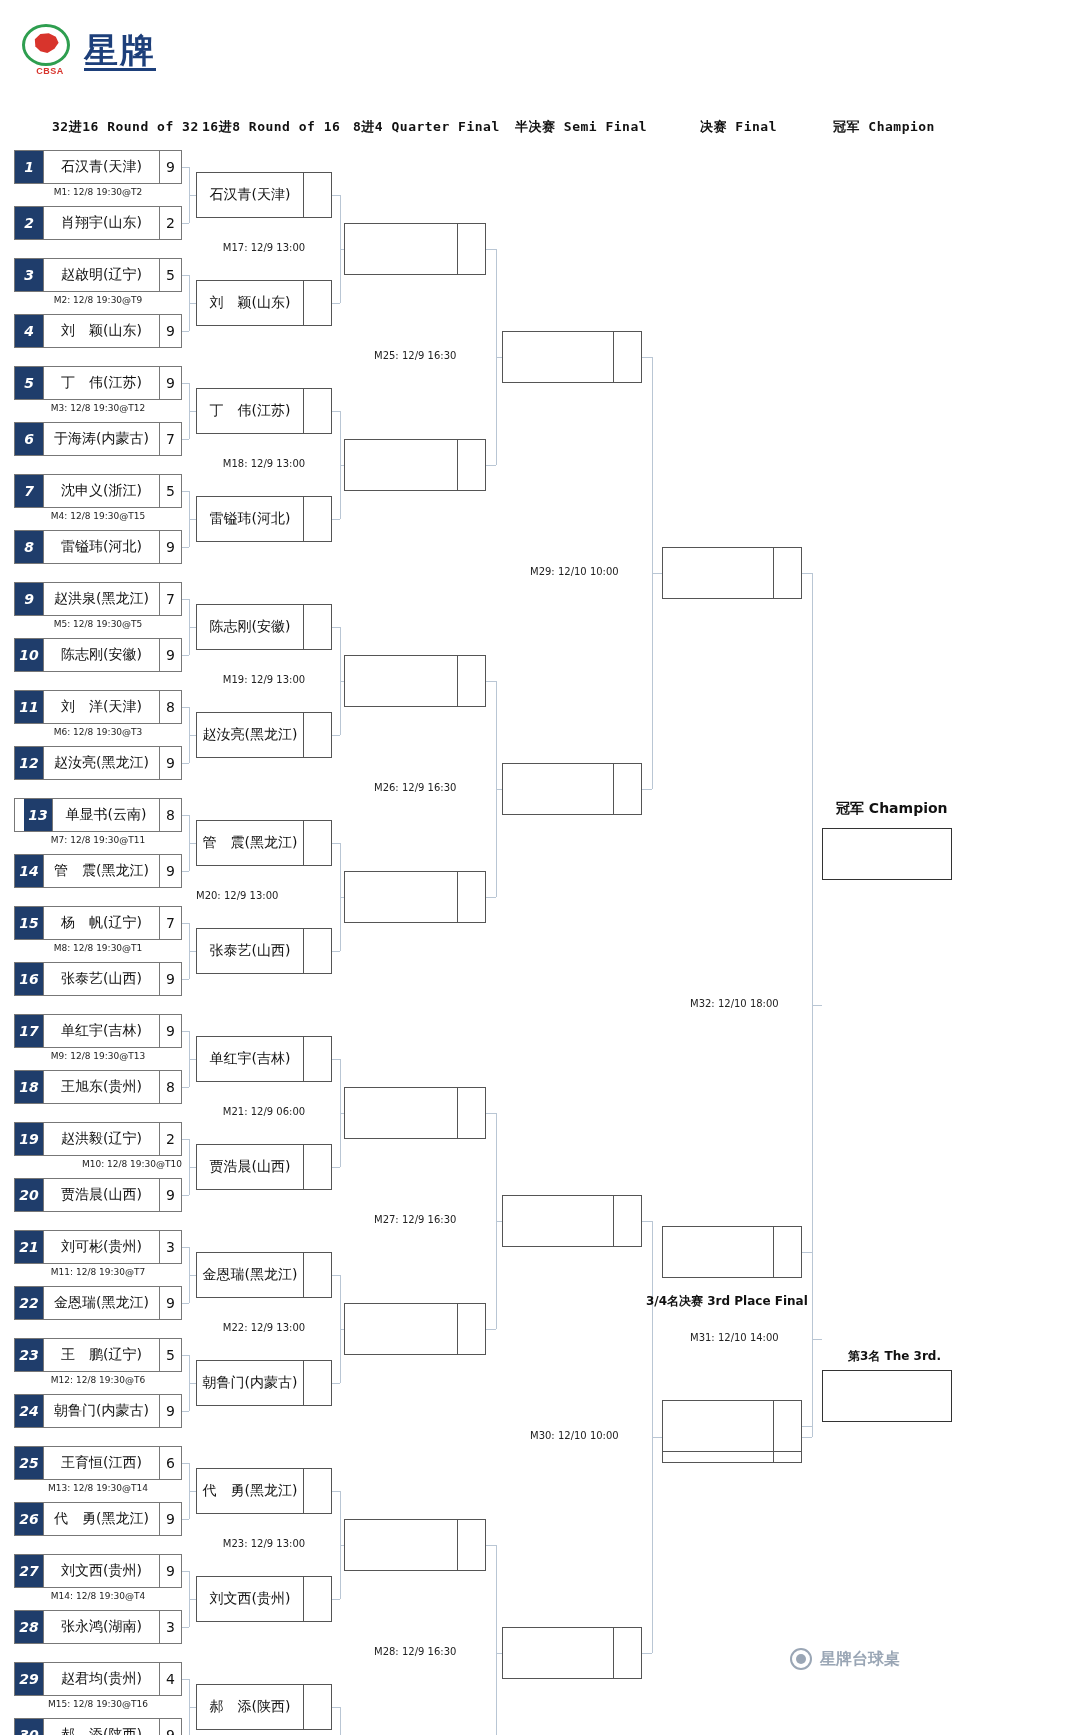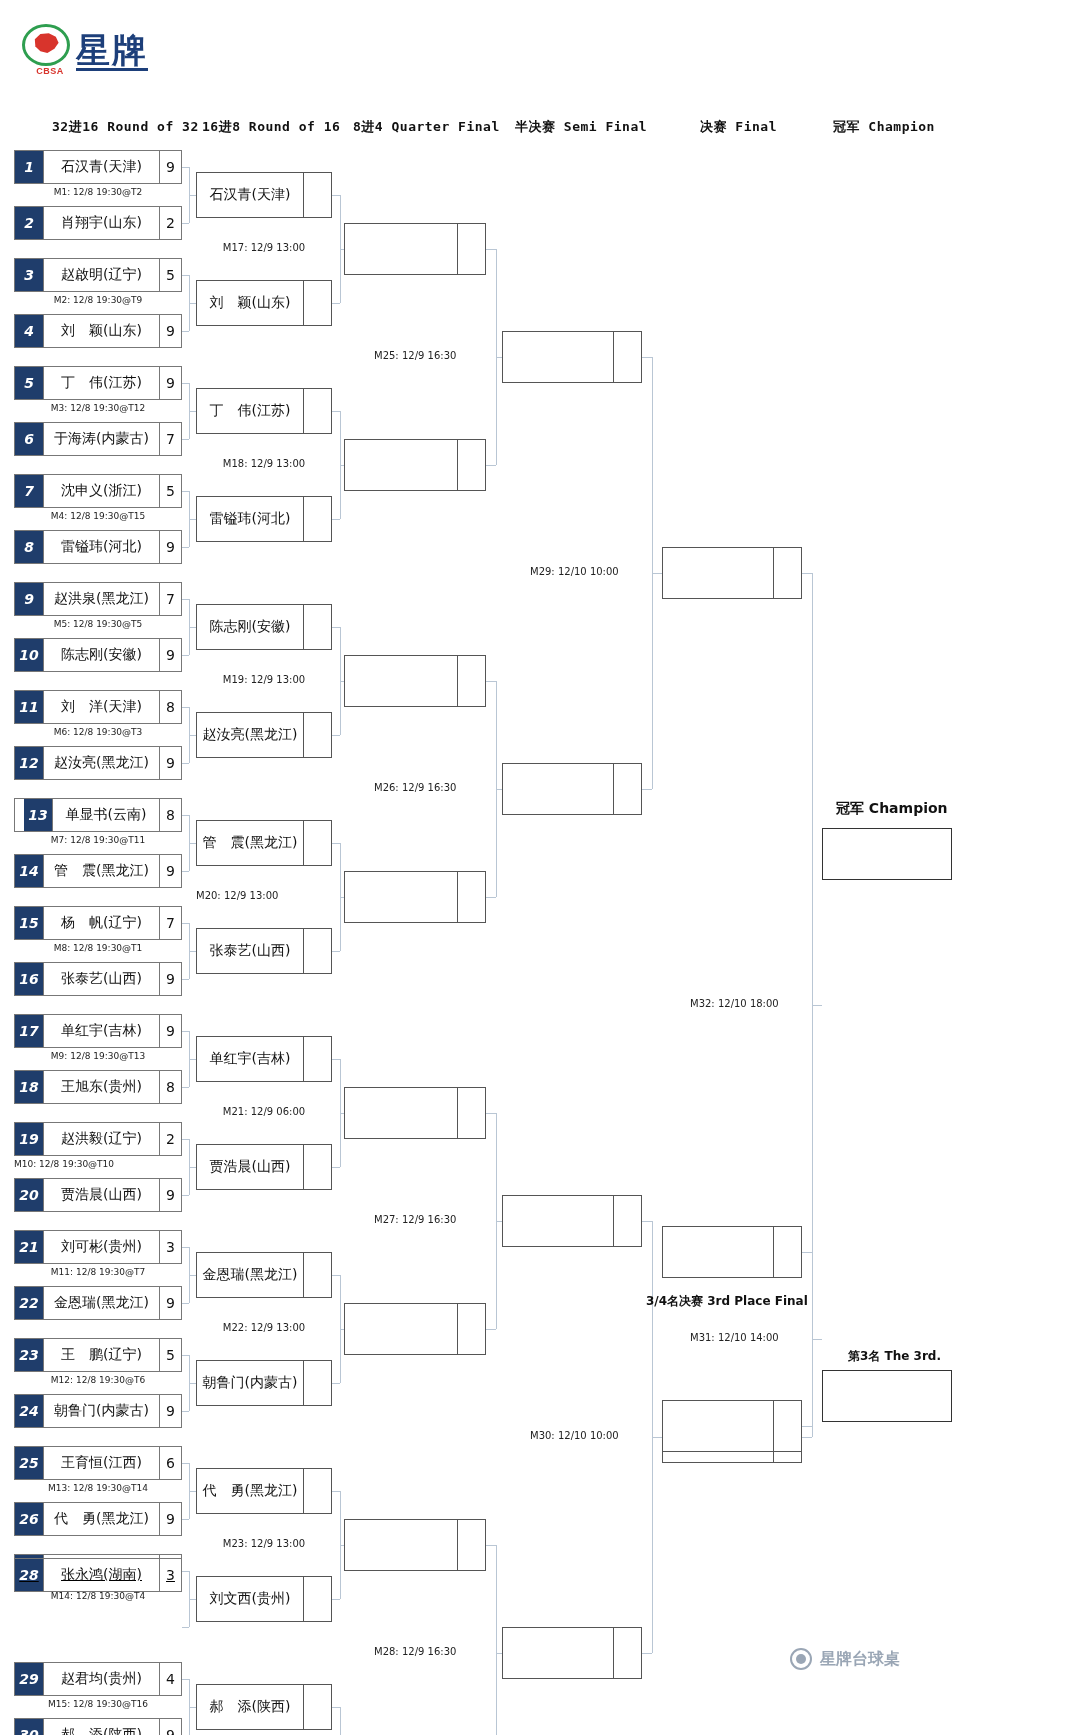--- a/index.html
+++ b/index.html
@@ -11,21 +11,21 @@
   #page {
     position: relative;
     width: 1080px;
     height: 1735px;
     background: #ffffff;
     overflow: hidden;
   }
 
   
   #header { position: absolute; left: 0; top: 0; width: 1080px; height: 100px; }
-  #logo-block { position: absolute; left: 20px; top: 24px; display: flex; align-items: center; gap: 0; }
+  #logo-block { position: absolute; left: 20px; top: 24px; display: flex; align-items: center; gap: 8px; }
   .cbsa-logo { width: 56px; height: 56px; position: relative; }
   .cbsa-ring {
     position: absolute; left: 2px; top: 0; width: 48px; height: 42px;
     border: 3px solid #2e9e4f; border-radius: 50%;
   }
   .cbsa-map {
     position: absolute; left: 12px; top: 8px; width: 28px; height: 24px;
     background: #d8342c;
     clip-path: polygon(10% 30%, 30% 8%, 60% 5%, 85% 20%, 95% 45%, 80% 70%, 55% 88%, 30% 80%, 12% 60%);
   }
@@ -288,21 +288,21 @@
       <div class="r32-row" style="top: 1502px;">
         <div class="r32-seed">26</div>
         <div class="r32-name">代　勇(黑龙江)</div>
         <div class="r32-score">9</div>
       </div>
       <div class="r32-row" style="top: 1554px;">
         <div class="r32-seed">27</div>
         <div class="r32-name">刘文西(贵州)</div>
         <div class="r32-score">9</div>
       </div>
-      <div class="r32-row" style="top: 1558px; text-decoration: underline;">
+      <div class="r32-row" style="top: 1610px;">
         <div class="r32-seed">28</div>
         <div class="r32-name">张永鸿(湖南)</div>
         <div class="r32-score">3</div>
       </div>
       <div class="r32-row" style="top: 1662px;">
         <div class="r32-seed">29</div>
         <div class="r32-name">赵君均(贵州)</div>
         <div class="r32-score">4</div>
       </div>
       <div class="r32-row" style="top: 1718px;">
@@ -312,21 +312,21 @@
       </div>
       <div class="mlabel small" style="left: 14px; top: 187px; width: 168px; text-align: center;">M1: 12/8 19:30@T2</div>
       <div class="mlabel small" style="left: 14px; top: 295px; width: 168px; text-align: center;">M2: 12/8 19:30@T9</div>
       <div class="mlabel small" style="left: 14px; top: 403px; width: 168px; text-align: center;">M3: 12/8 19:30@T12</div>
       <div class="mlabel small" style="left: 14px; top: 511px; width: 168px; text-align: center;">M4: 12/8 19:30@T15</div>
       <div class="mlabel small" style="left: 14px; top: 619px; width: 168px; text-align: center;">M5: 12/8 19:30@T5</div>
       <div class="mlabel small" style="left: 14px; top: 727px; width: 168px; text-align: center;">M6: 12/8 19:30@T3</div>
       <div class="mlabel small" style="left: 14px; top: 835px; width: 168px; text-align: center;">M7: 12/8 19:30@T11</div>
       <div class="mlabel small" style="left: 14px; top: 943px; width: 168px; text-align: center;">M8: 12/8 19:30@T1</div>
       <div class="mlabel small" style="left: 14px; top: 1051px; width: 168px; text-align: center;">M9: 12/8 19:30@T13</div>
-      <div class="mlabel small" style="left: 14px; top: 1159px; width: 168px; text-align: left;">M10: 12/8 19:30@T10</div>
+      <div class="mlabel small" style="left: 14px; top: 1159px; width: 168px; text-align: right;">M10: 12/8 19:30@T10</div>
       <div class="mlabel small" style="left: 14px; top: 1267px; width: 168px; text-align: center;">M11: 12/8 19:30@T7</div>
       <div class="mlabel small" style="left: 14px; top: 1375px; width: 168px; text-align: center;">M12: 12/8 19:30@T6</div>
       <div class="mlabel small" style="left: 14px; top: 1483px; width: 168px; text-align: center;">M13: 12/8 19:30@T14</div>
       <div class="mlabel small" style="left: 14px; top: 1591px; width: 168px; text-align: center;">M14: 12/8 19:30@T4</div>
       <div class="mlabel small" style="left: 14px; top: 1699px; width: 168px; text-align: center;">M15: 12/8 19:30@T16</div>
       <div class="conn h" style="left: 182px; top: 167px; width: 7px; height: 1px;"></div>
       <div class="conn h" style="left: 182px; top: 223px; width: 7px; height: 1px;"></div>
       <div class="conn v" style="left: 189px; top: 167px; width: 1px; height: 56px;"></div>
       <div class="conn h" style="left: 189px; top: 195px; width: 7px; height: 1px;"></div>
       <div class="conn h" style="left: 182px; top: 275px; width: 7px; height: 1px;"></div>

